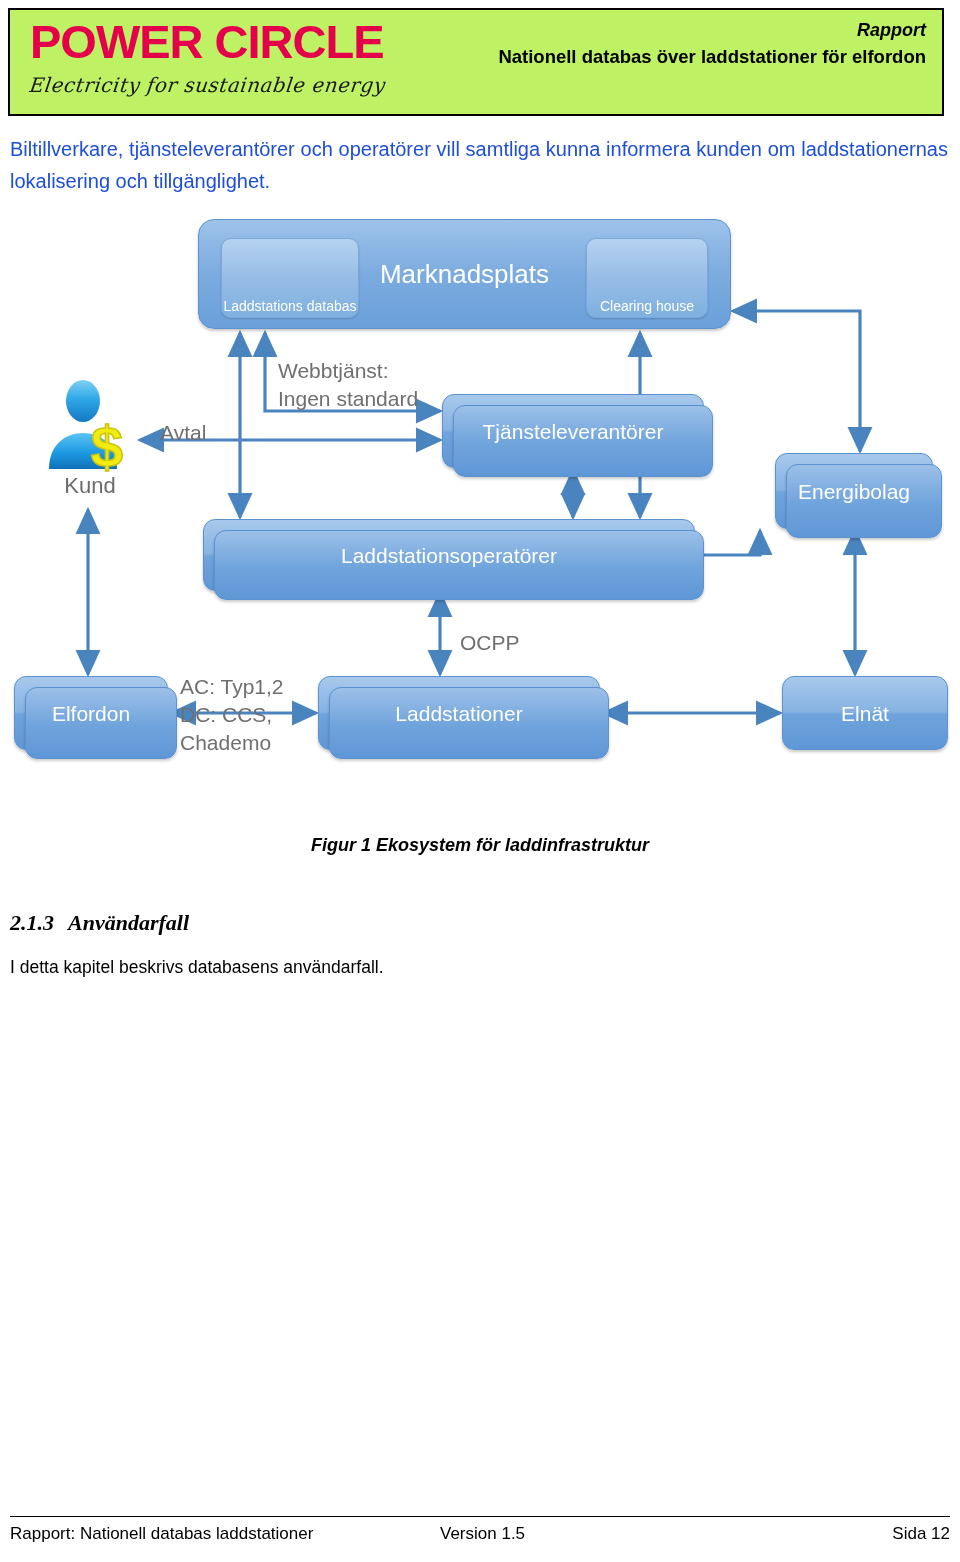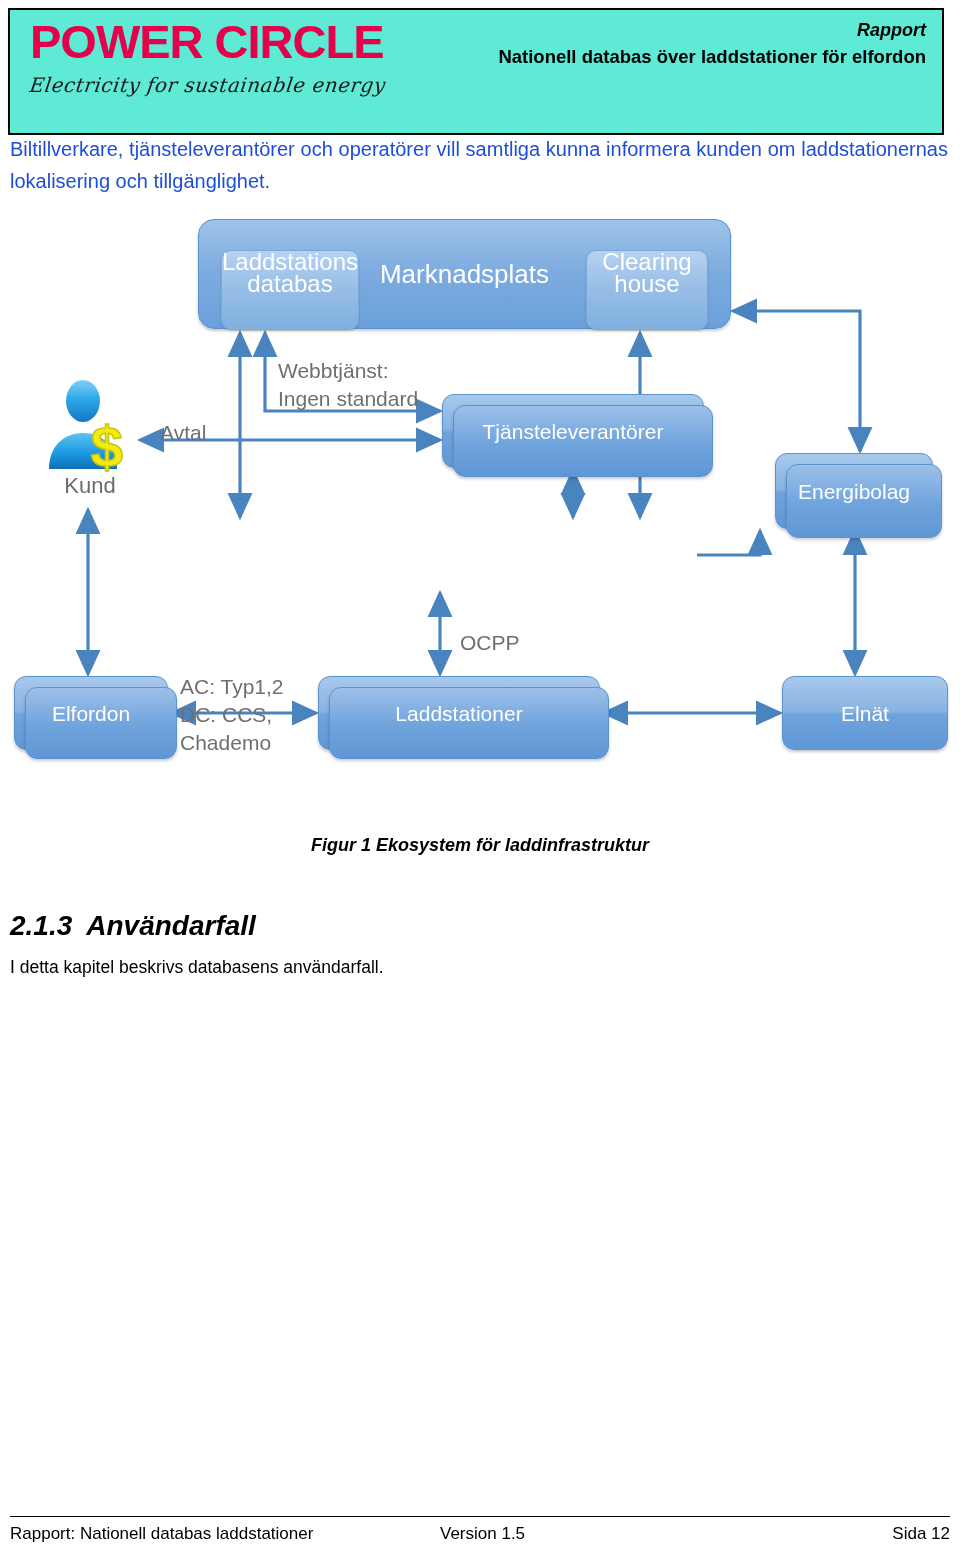--- a/index.html
+++ b/index.html
@@ -15,24 +15,24 @@
     color: #000;
     overflow: hidden;
   }
 
   
   #header-box {
     position: absolute;
     left: 8px;
     top: 8px;
     width: 936px;
-    height: 127px;
+    height: 108px;
     border: 2px solid #000;
     box-sizing: border-box;
-    background: #5eead4;
+    background: #bef264;
   }
   #logo-block {
     position: absolute;
     left: 20px;
     top: 6px;
     width: 440px;
     height: 96px;
   }
   #logo-wordmark {
     font-family: "Liberation Sans", sans-serif;
@@ -144,28 +144,27 @@
     left: 0; right: 0;
     top: 42px;
     text-align: center;
   }
   .inner-node {
     position: absolute;
     border-radius: 10px;
     background: linear-gradient(to bottom, #b6d2f0 0%, #96bde6 50%, #7fb0e0 100%);
     border: 1px solid #79a9d8;
     color: #fff;
-    font-size: 24px;
+    font-size: 14px;
     line-height: 22px;
     display: flex;
-    align-items: flex-start;
+    align-items: flex-end;
     justify-content: center;
     text-align: center;
     box-shadow: 0 1px 2px rgba(0,0,0,0.18);
-    margin-top: 12px;
   }
   #inner-laddstations-databas { left: 22px; top: 18px; width: 136px; height: 78px; }
   #inner-clearing-house      { right: 22px; top: 18px; width: 120px; height: 78px; }
 
   #node-tjansteleverantorer { left: 442px; top: 189px; width: 262px; height: 74px; }
   #node-laddstationsoperatorer { left: 203px; top: 314px; width: 492px; height: 72px; }
   #node-energibolag { left: 775px; top: 248px; width: 158px; height: 76px; }
   #node-elfordon { left: 14px; top: 471px; width: 154px; height: 74px; }
   #node-laddstationer { left: 318px; top: 471px; width: 282px; height: 74px; }
   #node-elnat { left: 782px; top: 471px; width: 166px; height: 74px; }
@@ -221,21 +220,22 @@
     font-style: italic;
     font-weight: bold;
     font-size: 18px;
   }
   #section-heading {
     position: absolute;
     left: 10px;
     top: 910px;
     font-style: italic;
     font-weight: bold;
-    font-size: 28px;
+    font-size: 22px;
+    font-family: Liberation Serif, serif;
   }
   #section-heading .num { margin-right: 14px; }
   #section-body {
     position: absolute;
     left: 10px;
     top: 952px;
     width: 930px;
     font-size: 17.5px;
     line-height: 30px;
   }
@@ -326,20 +326,23 @@
     <div class="inner-node" id="inner-clearing-house">
       <span>Clearing
 house</span>
     </div>
   </div>
 
   <div class="node stacked" id="node-tjansteleverantorer">
     <span>Tjänsteleverantörer</span>
   </div>
 
+  <div class="node stacked" id="node-laddstationsoperatorer">
+    <span>Laddstationsoperatörer</span>
+  </div>
 
   <div class="node stacked" id="node-energibolag">
     <span>Energibolag</span>
   </div>
 
   <div class="node stacked" id="node-elfordon">
     <span>Elfordon</span>
   </div>
 
   <div class="node stacked" id="node-laddstationer">

